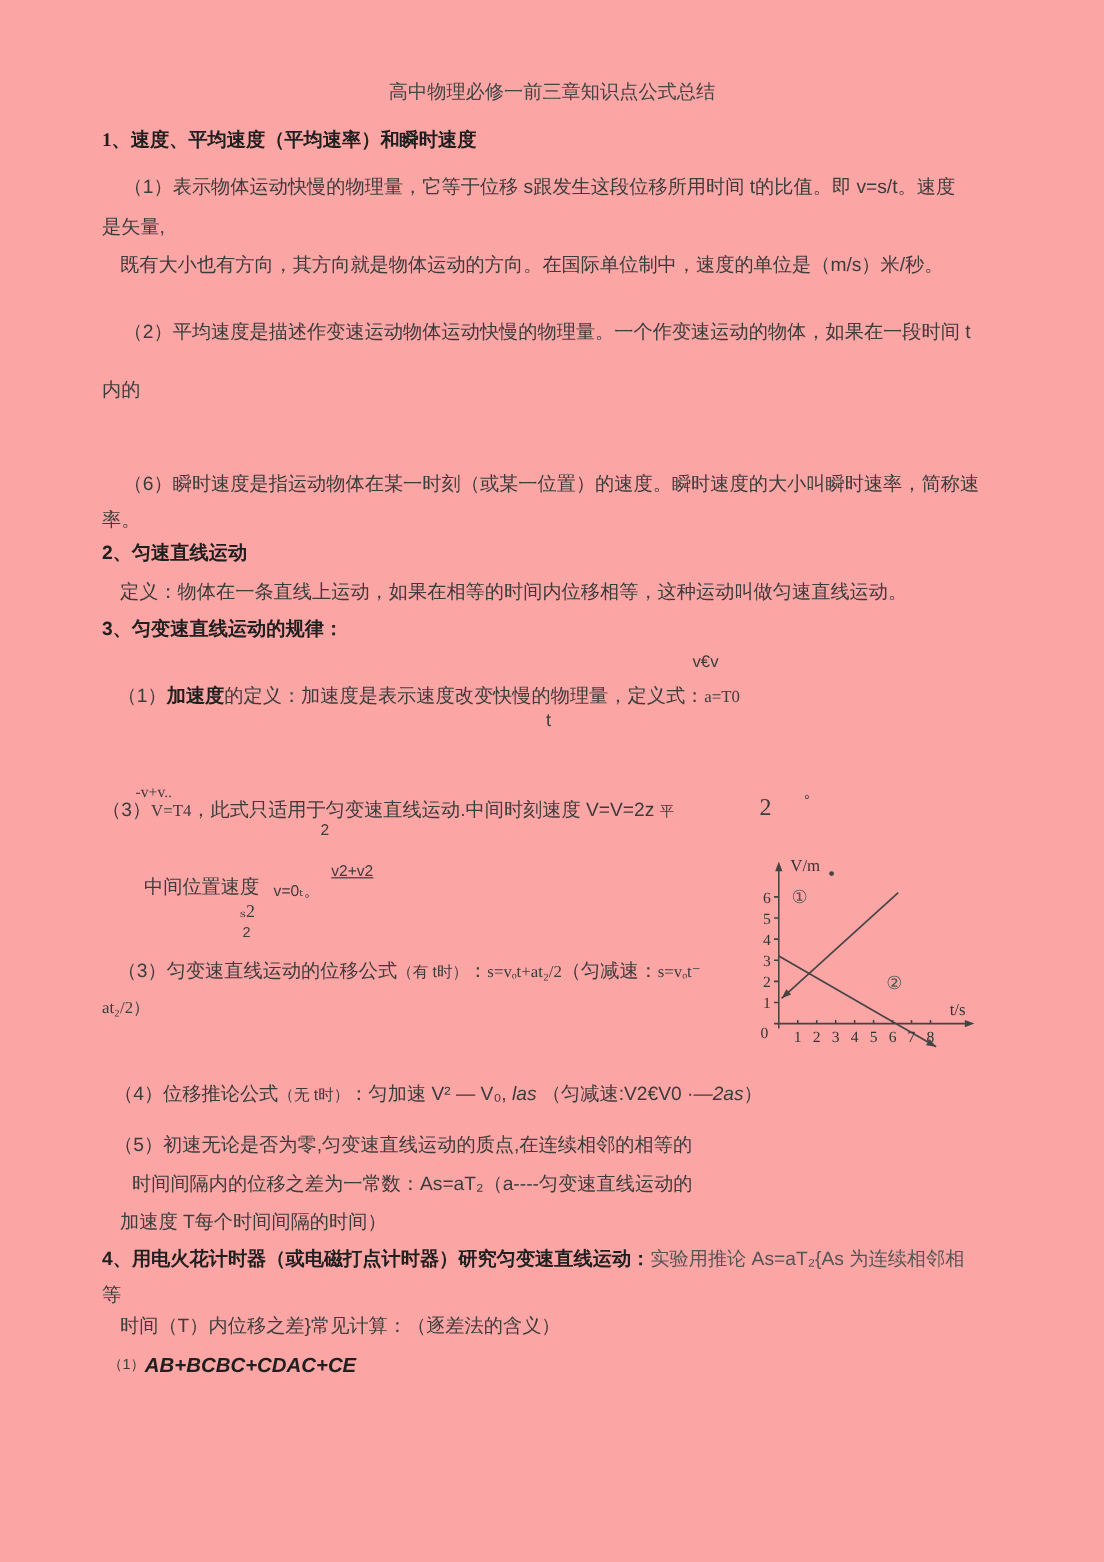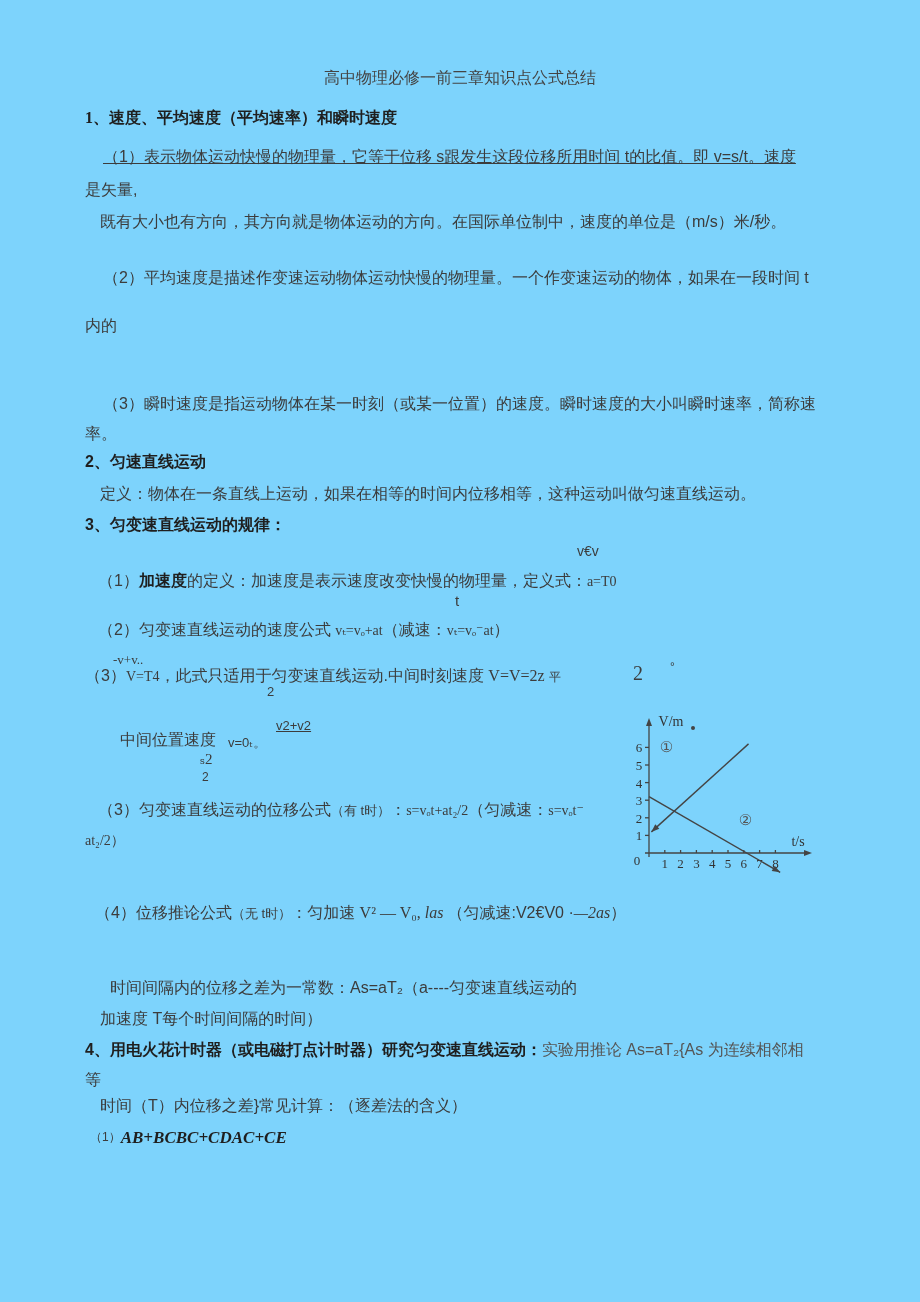--- a/index.html
+++ b/index.html
@@ -1,55 +1,54 @@
 <!DOCTYPE html>
 <html><head>
 <meta charset="utf-8">
 <style>
   html,body{margin:0;padding:0;background:#fff;}
-  .page{position:relative;width:920px;height:1302px;background:#7dd3fc;overflow:hidden;
+  .page{position:relative;width:920px;height:1302px;background:#fca5a5;overflow:hidden;
         font-family:"Liberation Sans","DejaVu Sans",sans-serif;color:#3c3c3c;}
   .ln{position:absolute;white-space:nowrap;font-size:16px;line-height:1.2;color:#3c3c3c;}
   .center{left:0;right:0;text-align:center;}
   .bold{font-weight:bold;color:#1f1f1f;}
   .gray{color:#555;}
   .serif{font-family:"Liberation Serif","DejaVu Serif",serif;font-size:14px;}
-  .serif16{font-family:Liberation Serif, serif;font-size:16px;}
+  .serif16{font-family:Liberation Sans, sans-serif;font-size:16px;}
   .it{font-style:italic;}
   .sm{font-size:13px;}
   .sm12{font-size:12px;}
   .frag{position:absolute;white-space:nowrap;color:#3c3c3c;}
   .graph{position:absolute;left:628px;top:708px;width:200px;height:180px;}
 </style>
 </head>
 <body>
 
 <div class="page">
 
   <div class="ln center" style="top:68px;color:#444;">高中物理必修一前三章知识点公式总结</div>
 
   <div class="ln bold" style="left:85px;top:108px;font-family:Liberation Serif, serif;">1、速度、平均速度（平均速率）和瞬时速度</div>
-  <div class="ln" style="left:103px;top:147px;text-decoration:underline;">（1）表示物体运动快慢的物理量，它等于位移 s跟发生这段位移所用时间 t的比值。即 v=s/t。速度</div>
+  <div class="ln" style="left:103px;top:147px;">（1）表示物体运动快慢的物理量，它等于位移 s跟发生这段位移所用时间 t的比值。即 v=s/t。速度</div>
   <div class="ln" style="left:85px;top:180px;">是矢量,</div>
   <div class="ln" style="left:100px;top:212px;">既有大小也有方向，其方向就是物体运动的方向。在国际单位制中，速度的单位是（m/s）米/秒。</div>
   <div class="ln" style="left:103px;top:268px;">（2）平均速度是描述作变速运动物体运动快慢的物理量。一个作变速运动的物体，如果在一段时间 t</div>
   <div class="ln" style="left:85px;top:316px;">内的</div>
-  <div class="ln" style="left:103px;top:394px;">（3）瞬时速度是指运动物体在某一时刻（或某一位置）的速度。瞬时速度的大小叫瞬时速率，简称速</div>
+  <div class="ln" style="left:103px;top:394px;">（6）瞬时速度是指运动物体在某一时刻（或某一位置）的速度。瞬时速度的大小叫瞬时速率，简称速</div>
   <div class="ln" style="left:85px;top:424px;">率。</div>
 
   <div class="ln bold" style="left:85px;top:452px;">2、匀速直线运动</div>
   <div class="ln" style="left:100px;top:484px;">定义：物体在一条直线上运动，如果在相等的时间内位移相等，这种运动叫做匀速直线运动。</div>
 
   <div class="ln bold" style="left:85px;top:515px;">3、匀变速直线运动的规律：</div>
 
   <div class="ln" style="left:577px;top:543px;font-size:14px;">v€v</div>
   <div class="ln" style="left:98px;top:571px;"><span>（1）</span><span class="bold">加速度</span><span>的定义：加速度是表示速度改变快慢的物理量，定义式：</span><span class="serif">a=T0</span></div>
   <div class="ln" style="left:455px;top:592px;font-size:15px;">t</div>
 
-  <div class="ln" style="left:98px;top:620px;"><span>（2）匀变速直线运动的速度公式 </span><span class="serif">vₜ=vₒ+at</span><span>（减速：</span><span class="serif">vₜ=vₒ⁻at</span><span>）</span></div>
 
   <div class="frag serif" style="left:113px;top:652px;font-size:13px;">-v+v..</div>
   <div class="ln" style="left:85px;top:666px;"><span>（3）</span><span class="serif">V=T4</span><span>，此式只适用于匀变速直线运动.中间时刻速度 </span><span class="serif16">V=V=2z</span> <span class="sm12">平</span></div>
   <div class="frag" style="left:267px;top:684px;font-size:13px;">2</div>
 
   <div class="frag serif" style="left:633px;top:662px;font-size:20px;">2</div>
   <div class="frag" style="left:670px;top:660px;font-size:12px;">°</div>
 
   <div class="ln" style="left:120px;top:730px;">中间位置速度</div>
   <div class="frag" style="left:228px;top:734px;font-size:13px;">v=0ₜ。</div>
@@ -102,20 +101,21 @@
         <polygon points="23.37,123.88 27.285926305120512,116.28621825617398 31.313526992948994,120.73351324295004" fill="#444444"></polygon>
         <line x1="21" y1="88.67999999999999" x2="152.14000000000001" y2="164.36" stroke="#444444" stroke-width="1.4"></line>
         <polygon points="152.14000000000001,164.36 143.7115265847564,162.9597015002038 146.7105245226277,157.7629706654728" fill="#444444"></polygon>
         <text x="38.38" y="44.39999999999999" fill="#555" font-size="15" font-family="&quot;Liberation Serif&quot;,&quot;DejaVu Serif&quot;,serif" text-anchor="middle">①</text>
         <text x="117.38" y="116.56" fill="#555" font-size="15" font-family="&quot;Liberation Serif&quot;,&quot;DejaVu Serif&quot;,serif" text-anchor="middle">②</text>
       </svg>
   </div>
 
   <div class="ln" style="left:95px;top:903px;"><span>（4）位移推论公式</span><span class="sm">（无 t时）</span><span>：匀加速 </span><span class="serif16">V² — V₀,</span><span class="serif16 it"> las </span><span>（匀减速:</span><span>V2€V0 ·</span><span class="serif16 it">—2as</span><span>）</span></div>
 
+  <div class="ln" style="left:95px;top:945px;">（5）初速无论是否为零,匀变速直线运动的质点,在连续相邻的相等的</div>
   <div class="ln" style="left:110px;top:978px;">时间间隔内的位移之差为一常数：As=aT₂（a----匀变速直线运动的</div>
   <div class="ln" style="left:100px;top:1009px;">加速度 T每个时间间隔的时间）</div>
 
   <div class="ln" style="left:85px;top:1040px;"><span class="bold">4、用电火花计时器（或电磁打点计时器）研究匀变速直线运动：</span><span class="gray">实验用推论 As=aT₂{As 为连续相邻相</span></div>
   <div class="ln" style="left:85px;top:1070px;">等</div>
   <div class="ln" style="left:100px;top:1096px;">时间（T）内位移之差}常见计算：（逐差法的含义）</div>
 
   <div class="ln" style="left:90px;top:1128px;"><span class="sm12" style="vertical-align:2px;">（1）</span><span class="serif16 it bold" style="font-size:17px;">AB+BCBC+CDAC+CE</span></div>
 
 </div>

